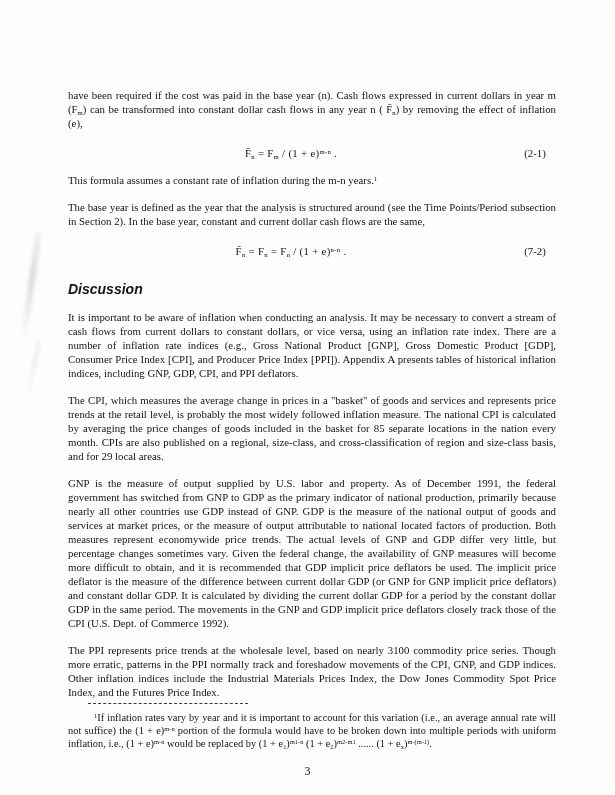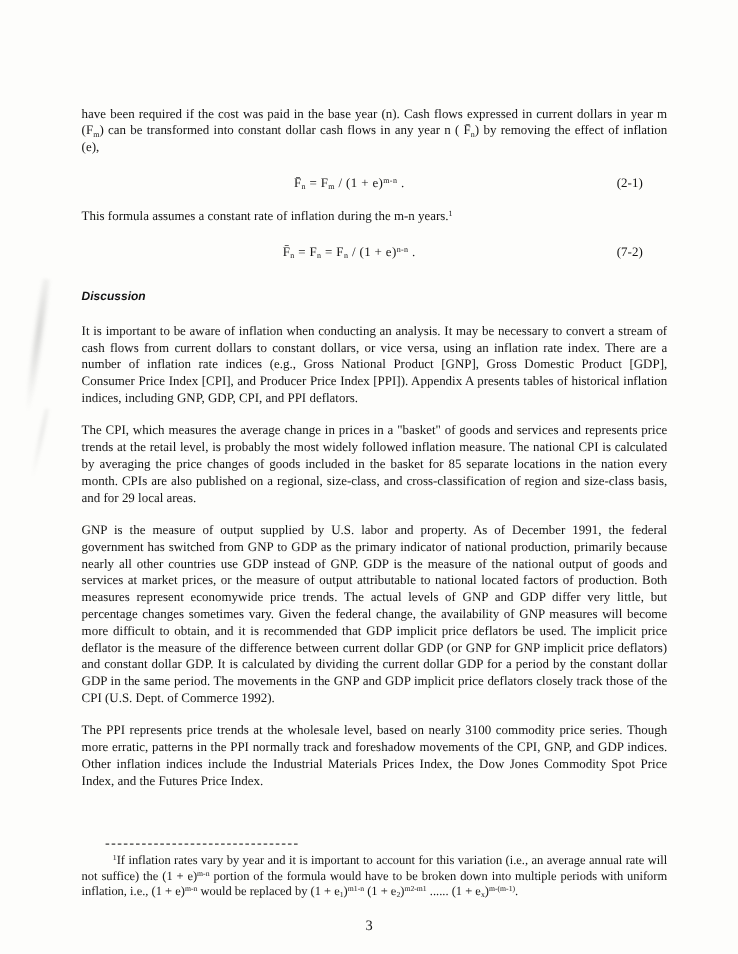--- a/index.html
+++ b/index.html
@@ -37,27 +37,27 @@
     align-items: baseline;
     margin: 16px 0 13px 0;
   }
   .formula {
     flex: 1;
     text-align: center;
     letter-spacing: 0.3px;
   }
   .formula-label {
     width: 42px;
-    text-align: left;
+    text-align: center;
   }
   .section-heading {
     font-family: "Liberation Sans", sans-serif;
     font-weight: bold;
     font-style: italic;
-    font-size: 10px;
+    font-size: 14px;
     text-align: left;
     margin: 24px 0 14px 0;
   }
   .footnote-block {
     position: absolute;
     left: 68px;
     top: 698px;
     width: 488px;
     font-size: 10.4px;
     line-height: 13px;
@@ -114,20 +114,21 @@
 
     <p>have been required if the cost was paid in the base year (n).  Cash flows expressed in current dollars in year m (F<sub>m</sub>) can be transformed into constant dollar cash flows in any year n ( F̄<sub>n</sub>) by removing the effect of inflation (e),</p>
 
     <div class="formula-row">
       <span class="formula">F̄<sub>n</sub> = F<sub>m</sub> / (1 + e)<sup>m-n</sup> .</span>
       <span class="formula-label">(2-1)</span>
     </div>
 
     <p>This formula assumes a constant rate of inflation during the m-n years.<sup>1</sup></p>
 
+    <p>The base year is defined as the year that the analysis is structured around (see the Time Points/Period subsection in Section 2).  In the base year, constant and current dollar cash flows are the same,</p>
 
     <div class="formula-row">
       <span class="formula">F̄<sub>n</sub> = F<sub>n</sub> = F<sub>n</sub> / (1 + e)<sup>n-n</sup> .</span>
       <span class="formula-label">(7-2)</span>
     </div>
 
     <div class="section-heading">Discussion</div>
 
     <p>It is important to be aware of inflation when conducting an analysis.  It may be necessary to convert a stream of cash flows from current dollars to constant dollars, or vice versa, using an inflation rate index. There are a number of inflation rate indices (e.g., Gross National Product [GNP], Gross Domestic Product [GDP], Consumer Price Index [CPI], and Producer Price Index [PPI]).  Appendix A presents tables of historical inflation indices, including GNP, GDP, CPI, and PPI deflators.</p>
 

